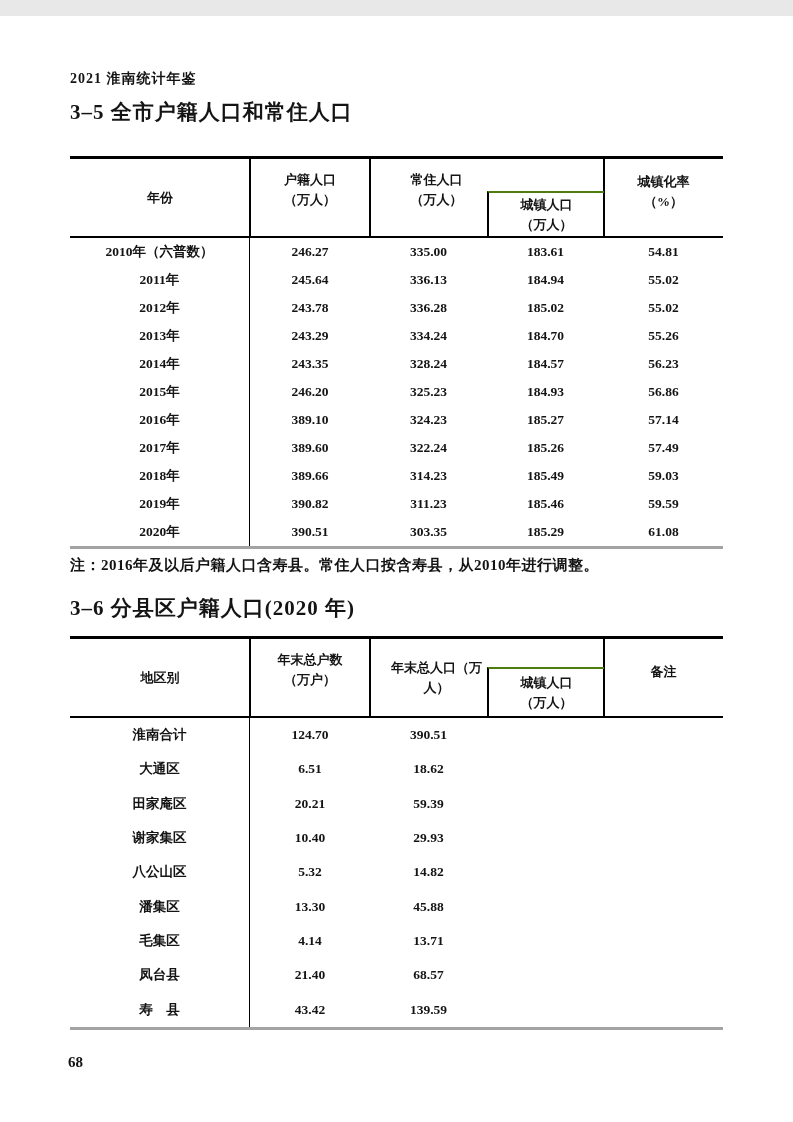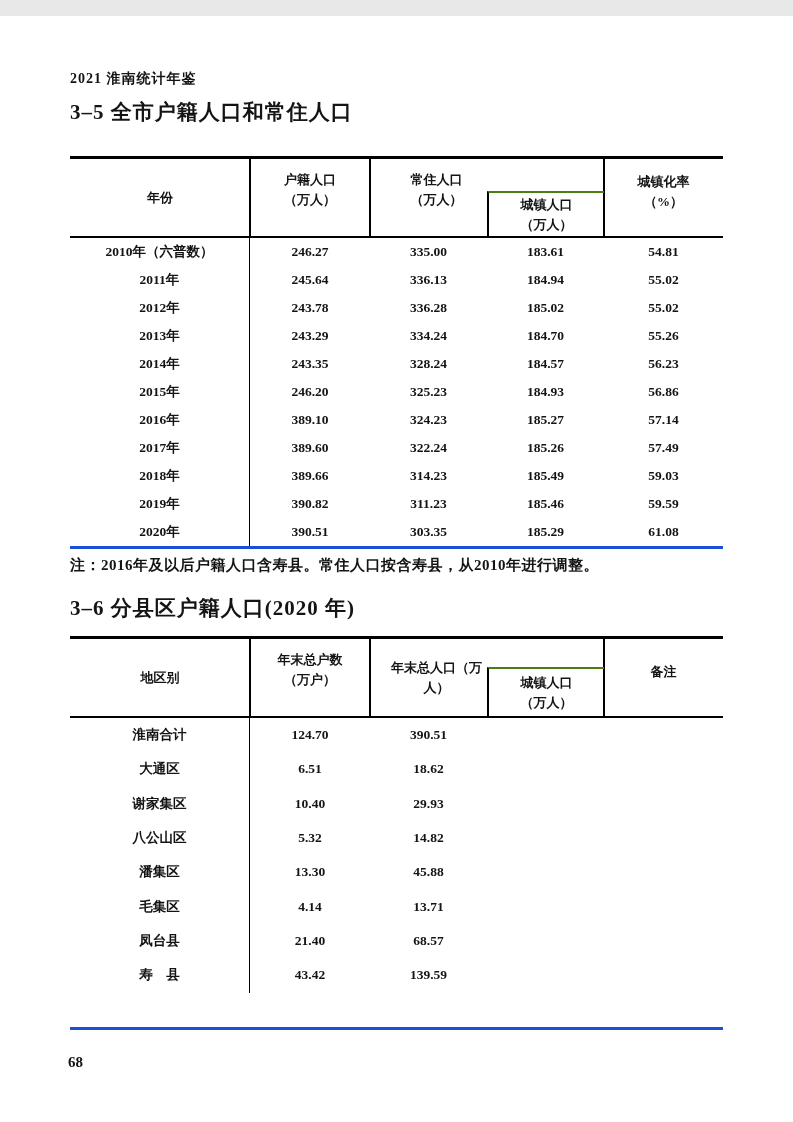--- a/index.html
+++ b/index.html
@@ -59,21 +59,21 @@
     text-align:center;font-size:13px;font-weight:600;line-height:1.5;
     box-sizing:border-box;
   }
   #table1 .inset-box{top:32px;}
   #table2 .inset-box{top:28px;}
   #table2 .hc-c3{padding-bottom:0;}
 
   
   .t-body{
     display:grid;
-    border-bottom:3px solid #1d4ed8;
+    border-bottom:3px solid #a3a3a3;
   }
   #table1 .t-body{height:308px;grid-template-rows:repeat(11,1fr);}
   #table2 .t-body{height:309px;grid-template-rows:repeat(9,1fr);}
   .t-row{
     display:grid;
     grid-template-columns:180px 120px 117px 117px 119px;
     align-items:center;
   }
   .cell{
     text-align:center;
@@ -238,20 +238,27 @@
         <div class="cell"></div>
       </div>
       <div class="t-row">
         <div class="cell first">大通区</div>
         <div class="cell">6.51</div>
         <div class="cell">18.62</div>
         <div class="cell"></div>
         <div class="cell"></div>
       </div>
       <div class="t-row">
+        <div class="cell first">田家庵区</div>
+        <div class="cell">20.21</div>
+        <div class="cell">59.39</div>
+        <div class="cell"></div>
+        <div class="cell"></div>
+      </div>
+      <div class="t-row">
         <div class="cell first">谢家集区</div>
         <div class="cell">10.40</div>
         <div class="cell">29.93</div>
         <div class="cell"></div>
         <div class="cell"></div>
       </div>
       <div class="t-row">
         <div class="cell first">八公山区</div>
         <div class="cell">5.32</div>
         <div class="cell">14.82</div>

